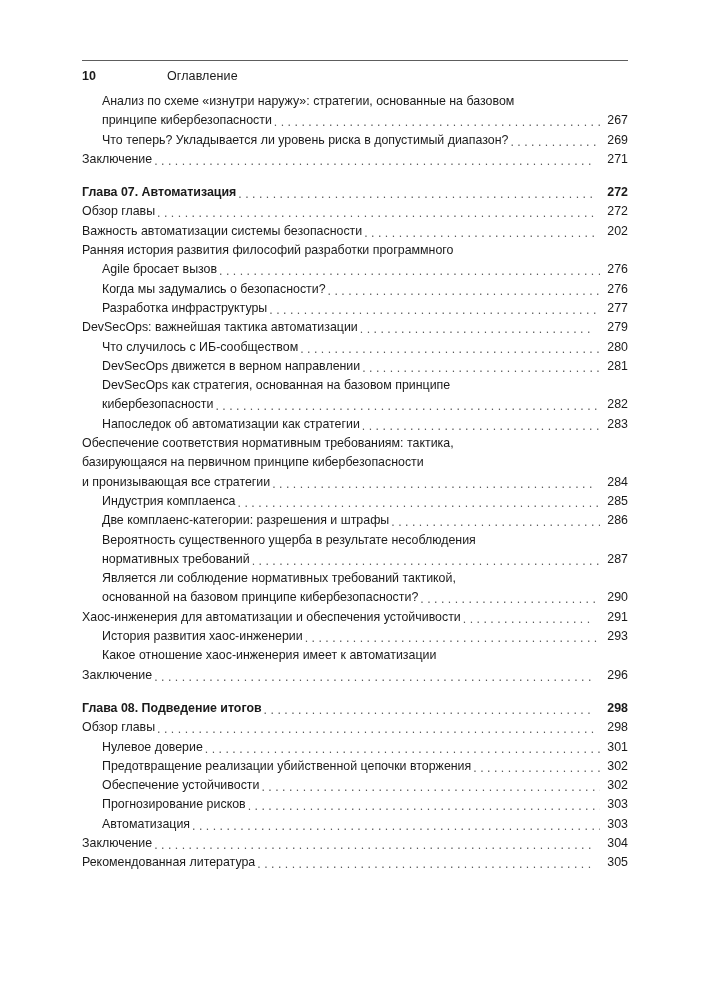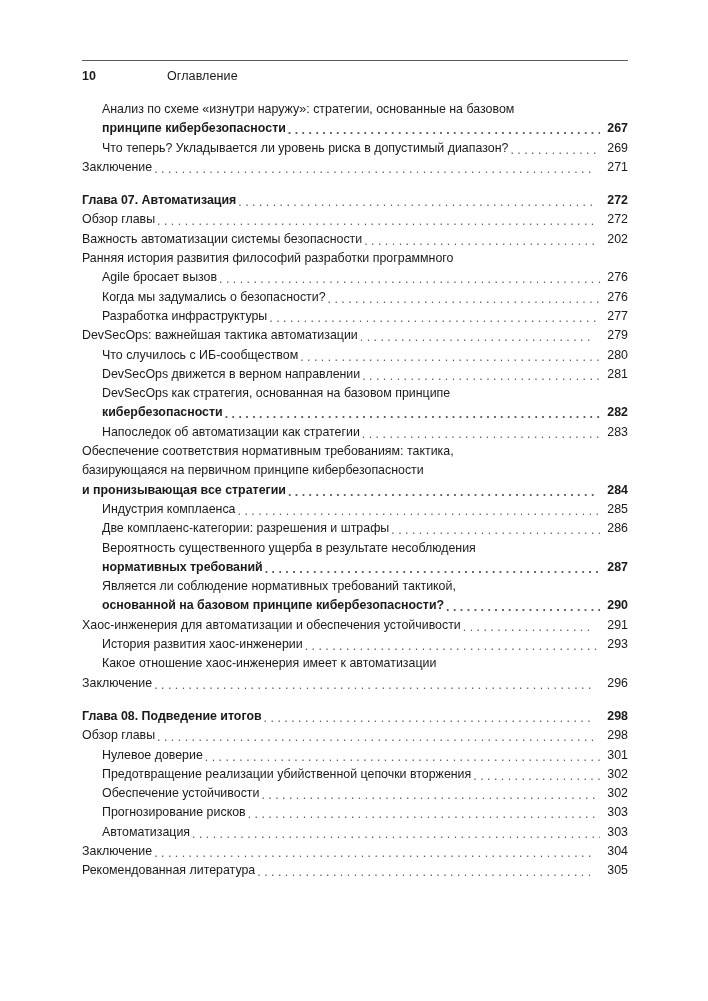--- a/index.html
+++ b/index.html
@@ -51,21 +51,21 @@
     font-weight: normal;
     color: #1a1a1a;
     letter-spacing: 0.1px;
     margin-left: 36px;
   }
 
   
   .toc {
     position: absolute;
     left: 82px;
-    top: 100px;
+    top: 92px;
     width: 546px;
   }
 
   .toc-entry {
     display: flex;
     align-items: flex-end;
     font-size: 12.4px;
     line-height: 19.3px;
     color: #1a1a1a;
     width: 546px;
@@ -116,21 +116,20 @@
   .toc-entry.wrap {
     display: block;
     position: relative;
   }
   .toc-entry.wrap .wrap-body {
     display: block;
   }
   .toc-entry.wrap .wrap-last {
     display: flex;
     align-items: flex-end;
-    font-weight: bold;
   }
 
   
   .gap-before-chapter { margin-top: 14px; }
   .gap-before-backmatter { }
 </style>
 </head>
 <body>
 
 <div class="page">

